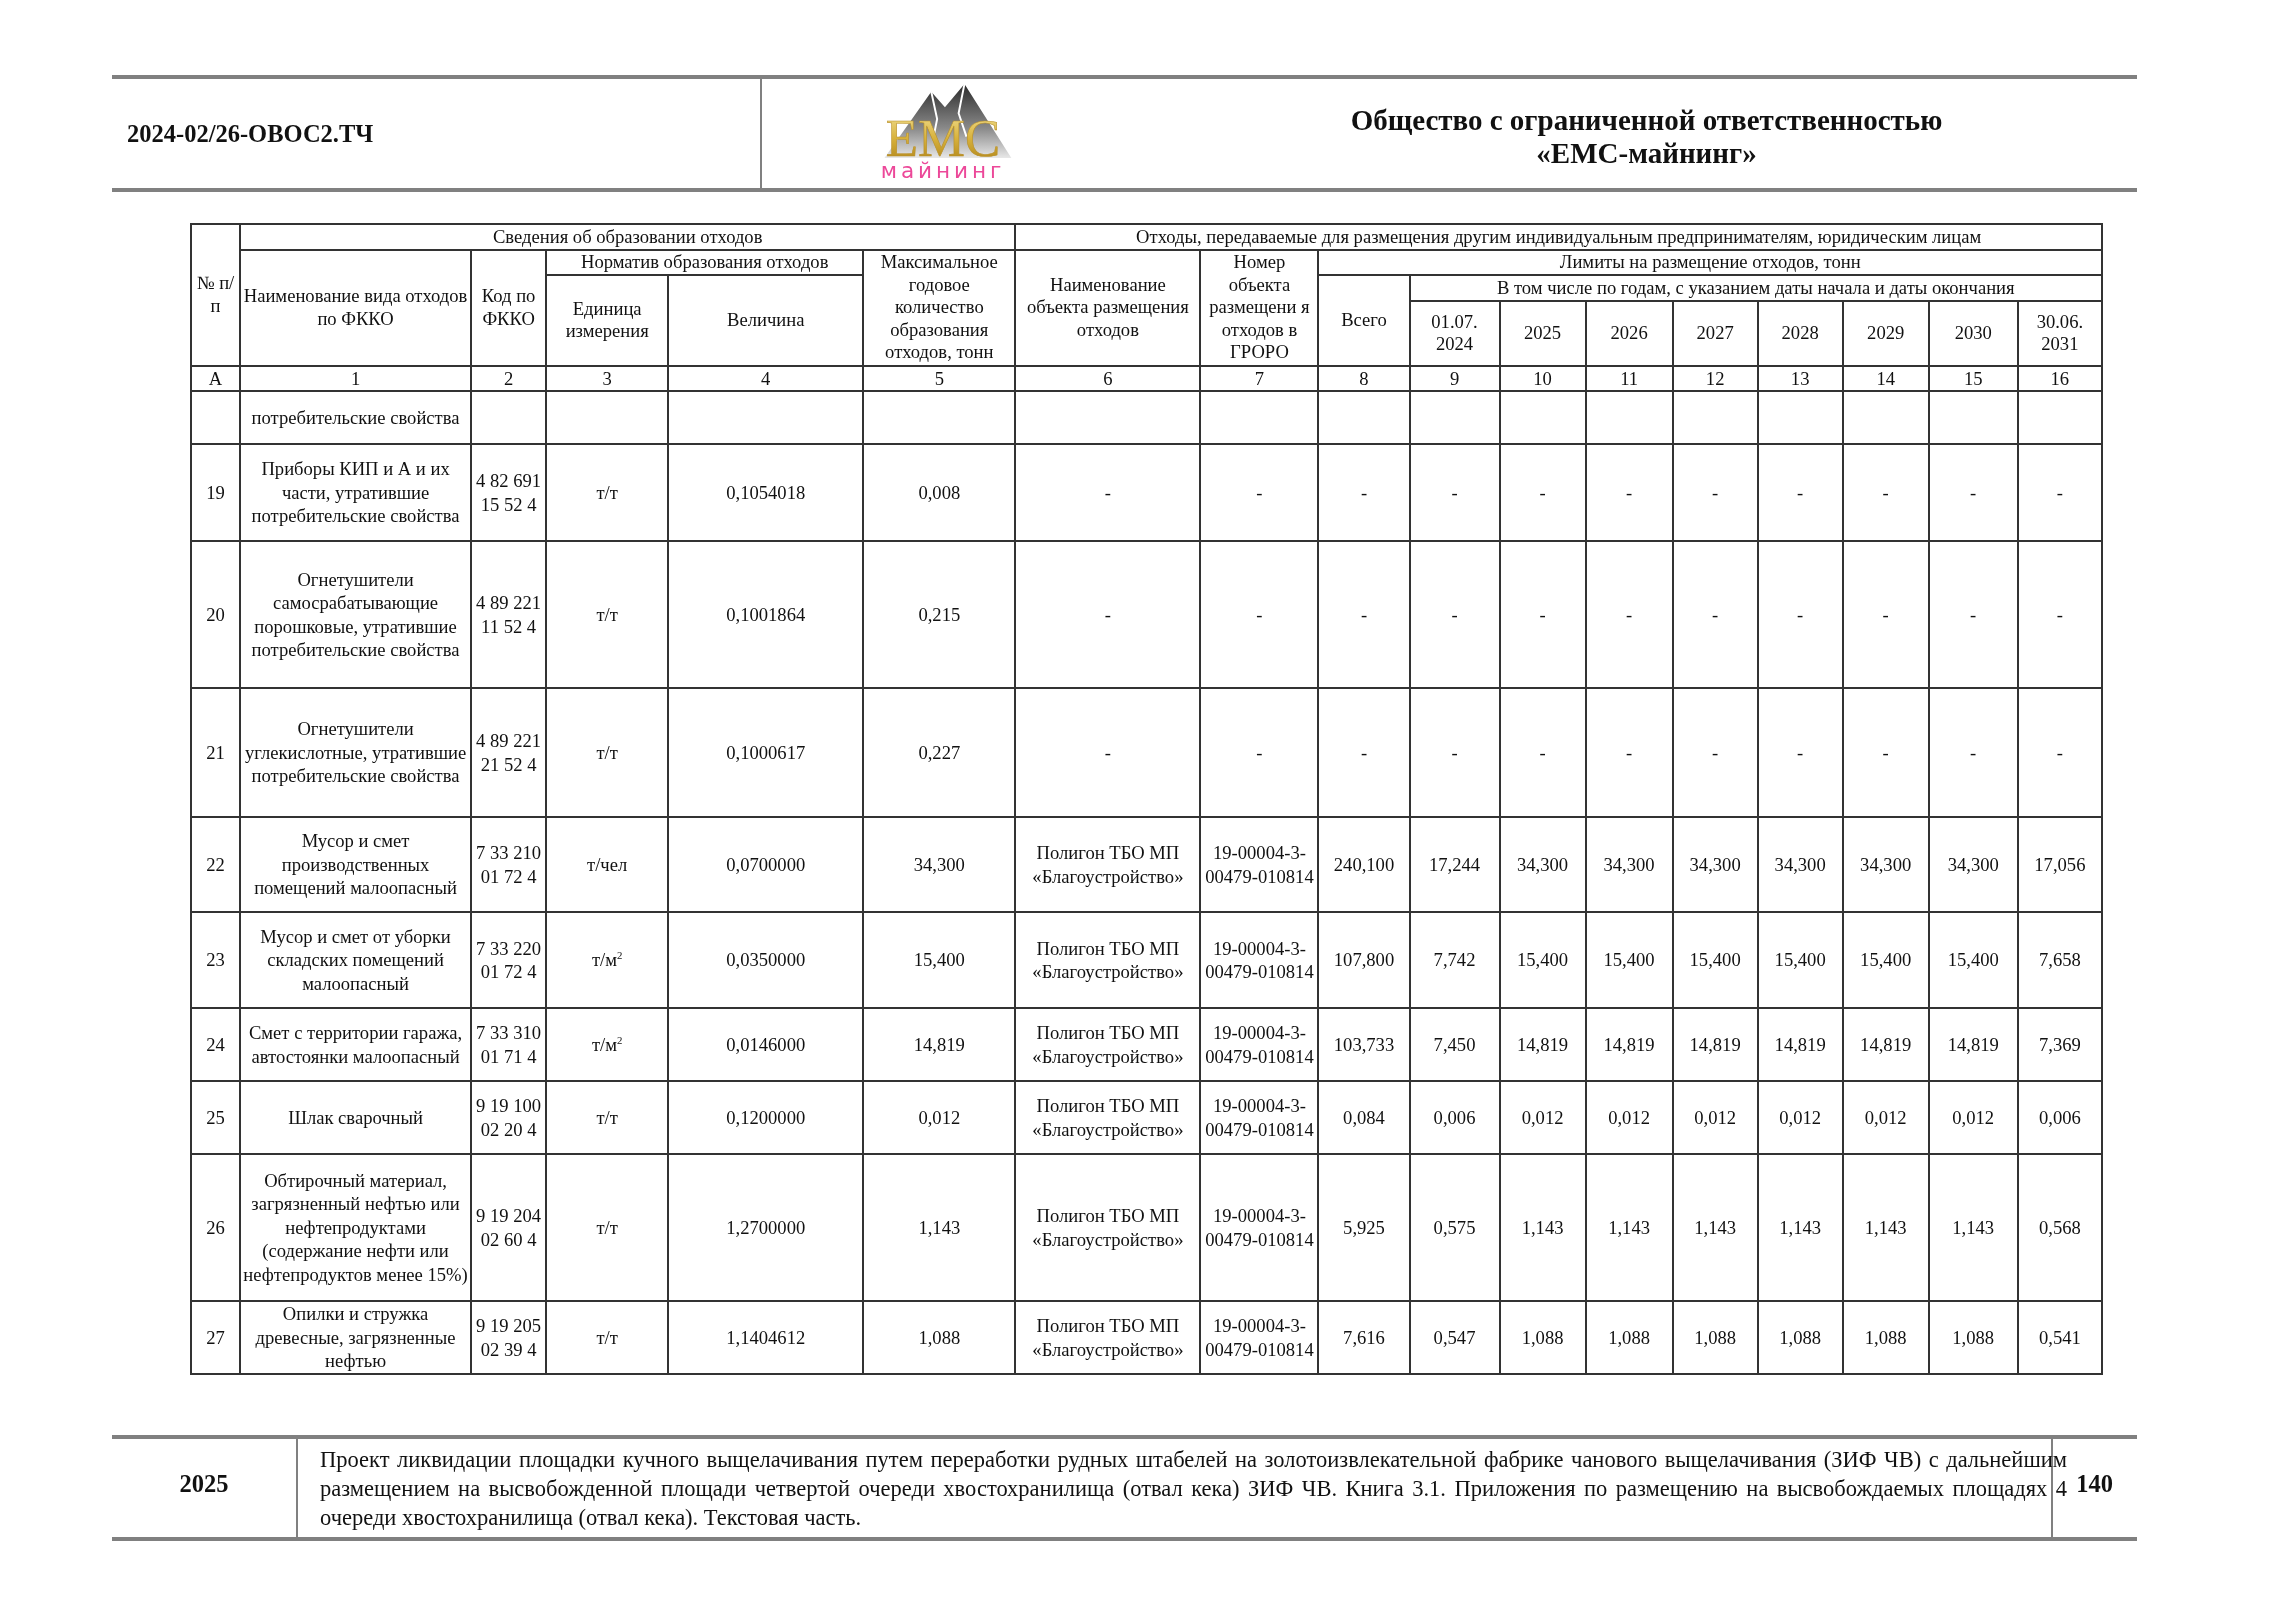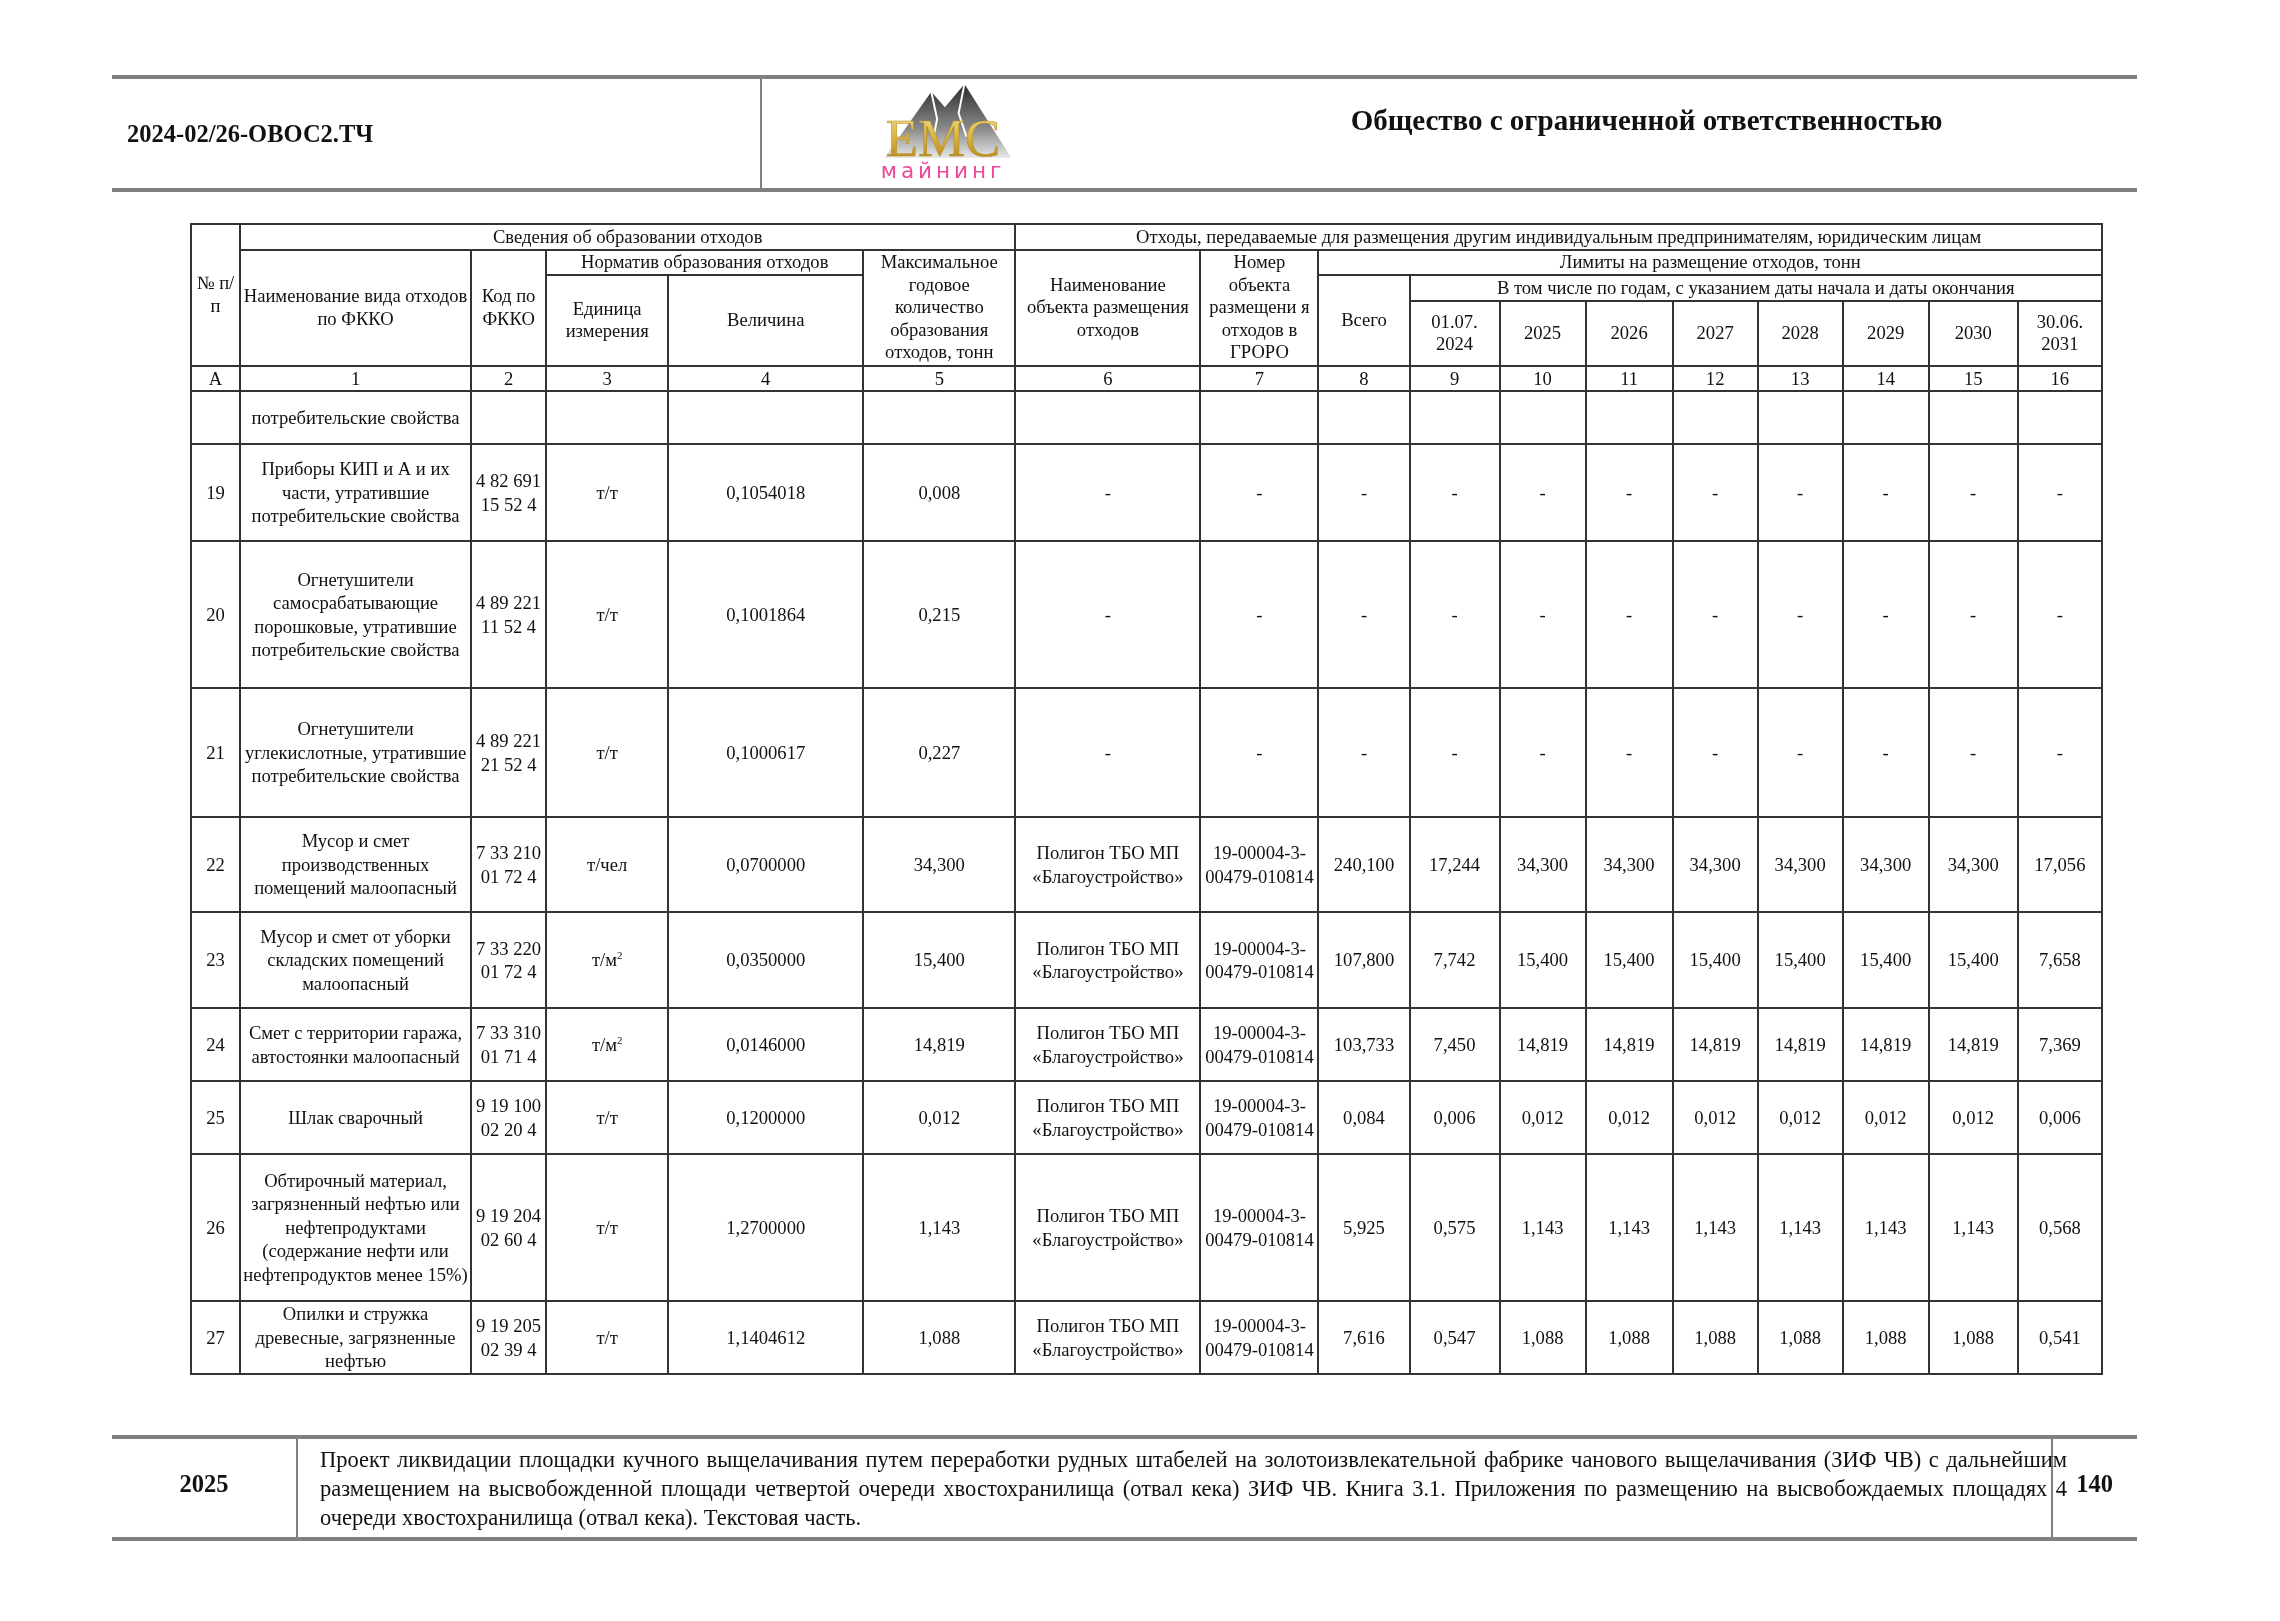--- a/index.html
+++ b/index.html
@@ -76,20 +76,21 @@
     <polygon points="30,80 78,12 92,28 112,4 160,80" fill="url(#mtn)"></polygon>
     <polyline points="78,12 84,40 80,60" stroke="#ffffff" stroke-width="2" fill="none"></polyline>
     <polyline points="112,4 106,34 114,58" stroke="#ffffff" stroke-width="2" fill="none"></polyline>
     <text x="90" y="78" text-anchor="middle" font-family="Liberation Serif, serif" font-size="54" fill="url(#gold)" stroke="#b8902a" stroke-width="0.6">EMC</text>
   </svg>
   <div class="logo-text">майнинг</div>
 </div>
 
 <div class="org">
   <div>Общество с ограниченной ответственностью</div>
+  <div>«ЕМС-майнинг»</div>
 </div>
 
 <table class="main">
   <colgroup>
     <col style="width:49px">
       <col style="width:231px">
       <col style="width:75px">
       <col style="width:122px">
     <col style="width:195px">
       <col style="width:152px">

